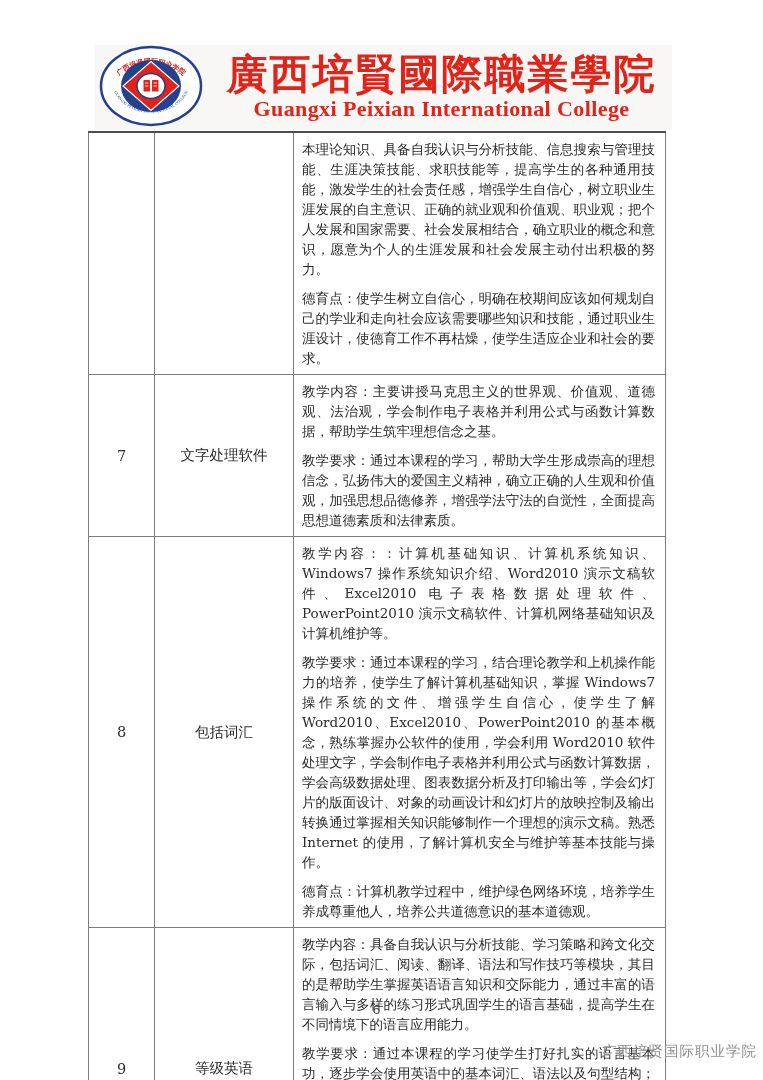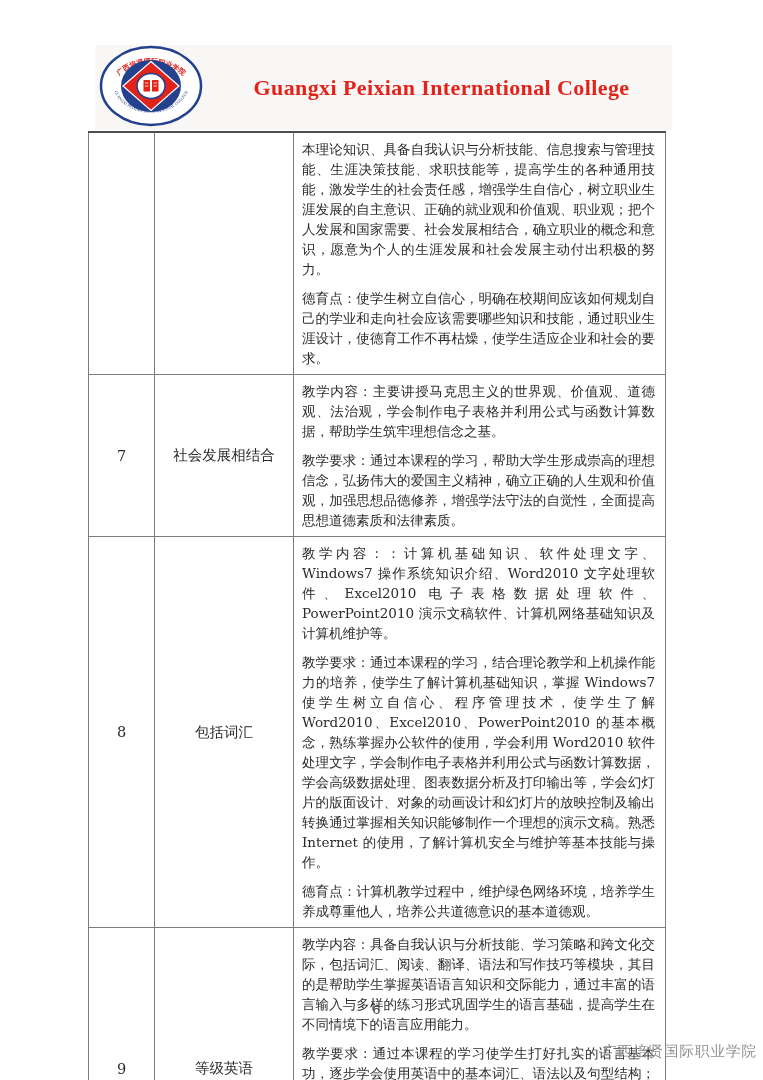--- a/index.html
+++ b/index.html
@@ -116,20 +116,21 @@
         <rect x="44.5" y="35" width="6.5" height="11.5" rx="0.5" style="fill:var(--brand)"></rect>
         <rect x="53" y="35" width="6.5" height="11.5" rx="0.5" style="fill:var(--brand)"></rect>
         <line x1="46" y1="38" x2="49.5" y2="38" stroke="#ffffff" stroke-width="0.8"></line>
         <line x1="54.5" y1="38" x2="58" y2="38" stroke="#ffffff" stroke-width="0.8"></line>
         <line x1="46" y1="41" x2="49.5" y2="41" stroke="#ffffff" stroke-width="0.8"></line>
         <line x1="54.5" y1="41" x2="58" y2="41" stroke="#ffffff" stroke-width="0.8"></line>
       </g>
     </svg>
   </div>
   <div class="titles">
+    <div class="title-zh">廣西培賢國際職業學院</div>
     <div class="title-en">Guangxi Peixian International College</div>
   </div>
 </div>
 
 <table class="course-table">
   <colgroup>
       <col class="c-num">
       <col class="c-name">
       <col class="c-desc">
     </colgroup>
@@ -137,32 +138,32 @@
     <tr class="row-a">
       <td class="cell-num"></td>
       <td class="cell-name"></td>
       <td class="cell-desc">
         <div class="para">本理论知识、具备自我认识与分析技能、信息搜索与管理技能、生涯决策技能、求职技能等，提高学生的各种通用技能，激发学生的社会责任感，增强学生自信心，树立职业生涯发展的自主意识、正确的就业观和价值观、职业观；把个人发展和国家需要、社会发展相结合，确立职业的概念和意识，愿意为个人的生涯发展和社会发展主动付出积极的努力。</div>
         <div class="para">德育点：使学生树立自信心，明确在校期间应该如何规划自己的学业和走向社会应该需要哪些知识和技能，通过职业生涯设计，使德育工作不再枯燥，使学生适应企业和社会的要求。</div>
       </td>
     </tr>
     <tr class="row-7">
       <td class="cell-num">7</td>
-      <td class="cell-name">社会发展相结合</td>
+      <td class="cell-name">文字处理软件</td>
       <td class="cell-desc">
         <div class="para">教学内容：主要讲授马克思主义的世界观、价值观、道德观、法治观，学会制作电子表格并利用公式与函数计算数据，帮助学生筑牢理想信念之基。</div>
         <div class="para">教学要求：通过本课程的学习，帮助大学生形成崇高的理想信念，弘扬伟大的爱国主义精神，确立正确的人生观和价值观，加强思想品德修养，增强学法守法的自觉性，全面提高思想道德素质和法律素质。</div>
       </td>
     </tr>
     <tr class="row-8">
       <td class="cell-num">8</td>
       <td class="cell-name">包括词汇</td>
       <td class="cell-desc">
-        <div class="para">教学内容：：计算机基础知识、软件处理文字、Windows7 操作系统知识介绍、Word2010 文字处理软件、Excel2010 电子表格数据处理软件、PowerPoint2010 演示文稿软件、计算机网络基础知识及计算机维护等。</div>
-        <div class="para">教学要求：通过本课程的学习，结合理论教学和上机操作能力的培养，使学生了解计算机基础知识，掌握 Windows7 使学生树立自信心、程序管理技术，使学生了解 Word2010、Excel2010、PowerPoint2010 的基本概念，熟练掌握办公软件的使用，学会利用 Word2010 软件处理文字，学会制作电子表格并利用公式与函数计算数据，学会高级数据处理、图表数据分析及打印输出等，学会幻灯片的版面设计、对象的动画设计和幻灯片的放映控制及输出转换通过掌握相关知识能够制作一个理想的演示文稿。熟悉 Internet 的使用，了解计算机安全与维护等基本技能与操作。</div>
+        <div class="para">教学内容：：计算机基础知识、计算机系统知识、Windows7 操作系统知识介绍、Word2010 演示文稿软件、Excel2010 电子表格数据处理软件、PowerPoint2010 演示文稿软件、计算机网络基础知识及计算机维护等。</div>
+        <div class="para">教学要求：通过本课程的学习，结合理论教学和上机操作能力的培养，使学生了解计算机基础知识，掌握 Windows7 操作系统的文件、增强学生自信心，使学生了解 Word2010、Excel2010、PowerPoint2010 的基本概念，熟练掌握办公软件的使用，学会利用 Word2010 软件处理文字，学会制作电子表格并利用公式与函数计算数据，学会高级数据处理、图表数据分析及打印输出等，学会幻灯片的版面设计、对象的动画设计和幻灯片的放映控制及输出转换通过掌握相关知识能够制作一个理想的演示文稿。熟悉 Internet 的使用，了解计算机安全与维护等基本技能与操作。</div>
         <div class="para">德育点：计算机教学过程中，维护绿色网络环境，培养学生养成尊重他人，培养公共道德意识的基本道德观。</div>
       </td>
     </tr>
     <tr class="row-9">
       <td class="cell-num">9</td>
       <td class="cell-name">等级英语</td>
       <td class="cell-desc">
         <div class="para">教学内容：具备自我认识与分析技能、学习策略和跨文化交际，包括词汇、阅读、翻译、语法和写作技巧等模块，其目的是帮助学生掌握英语语言知识和交际能力，通过丰富的语言输入与多样的练习形式巩固学生的语言基础，提高学生在不同情境下的语言应用能力。</div>
         <div class="para">教学要求：通过本课程的学习使学生打好扎实的语言基本功，逐步学会使用英语中的基本词汇、语法以及句型结构；能听得懂英语授课，能听懂日常英语谈话和一般的英文主题讲座；提高学生的阅读和写作能力，培养学生在未来生活工作中使用英语进行口头和书面交流能力。本课程特别重视培养学生说、写、译等语言交际能力的培养，同时培养和训练学生的自主学习能力，提高综合文化素养，通过外文的学习培养其思想道德素质、文化素质和</div>
       </td>

